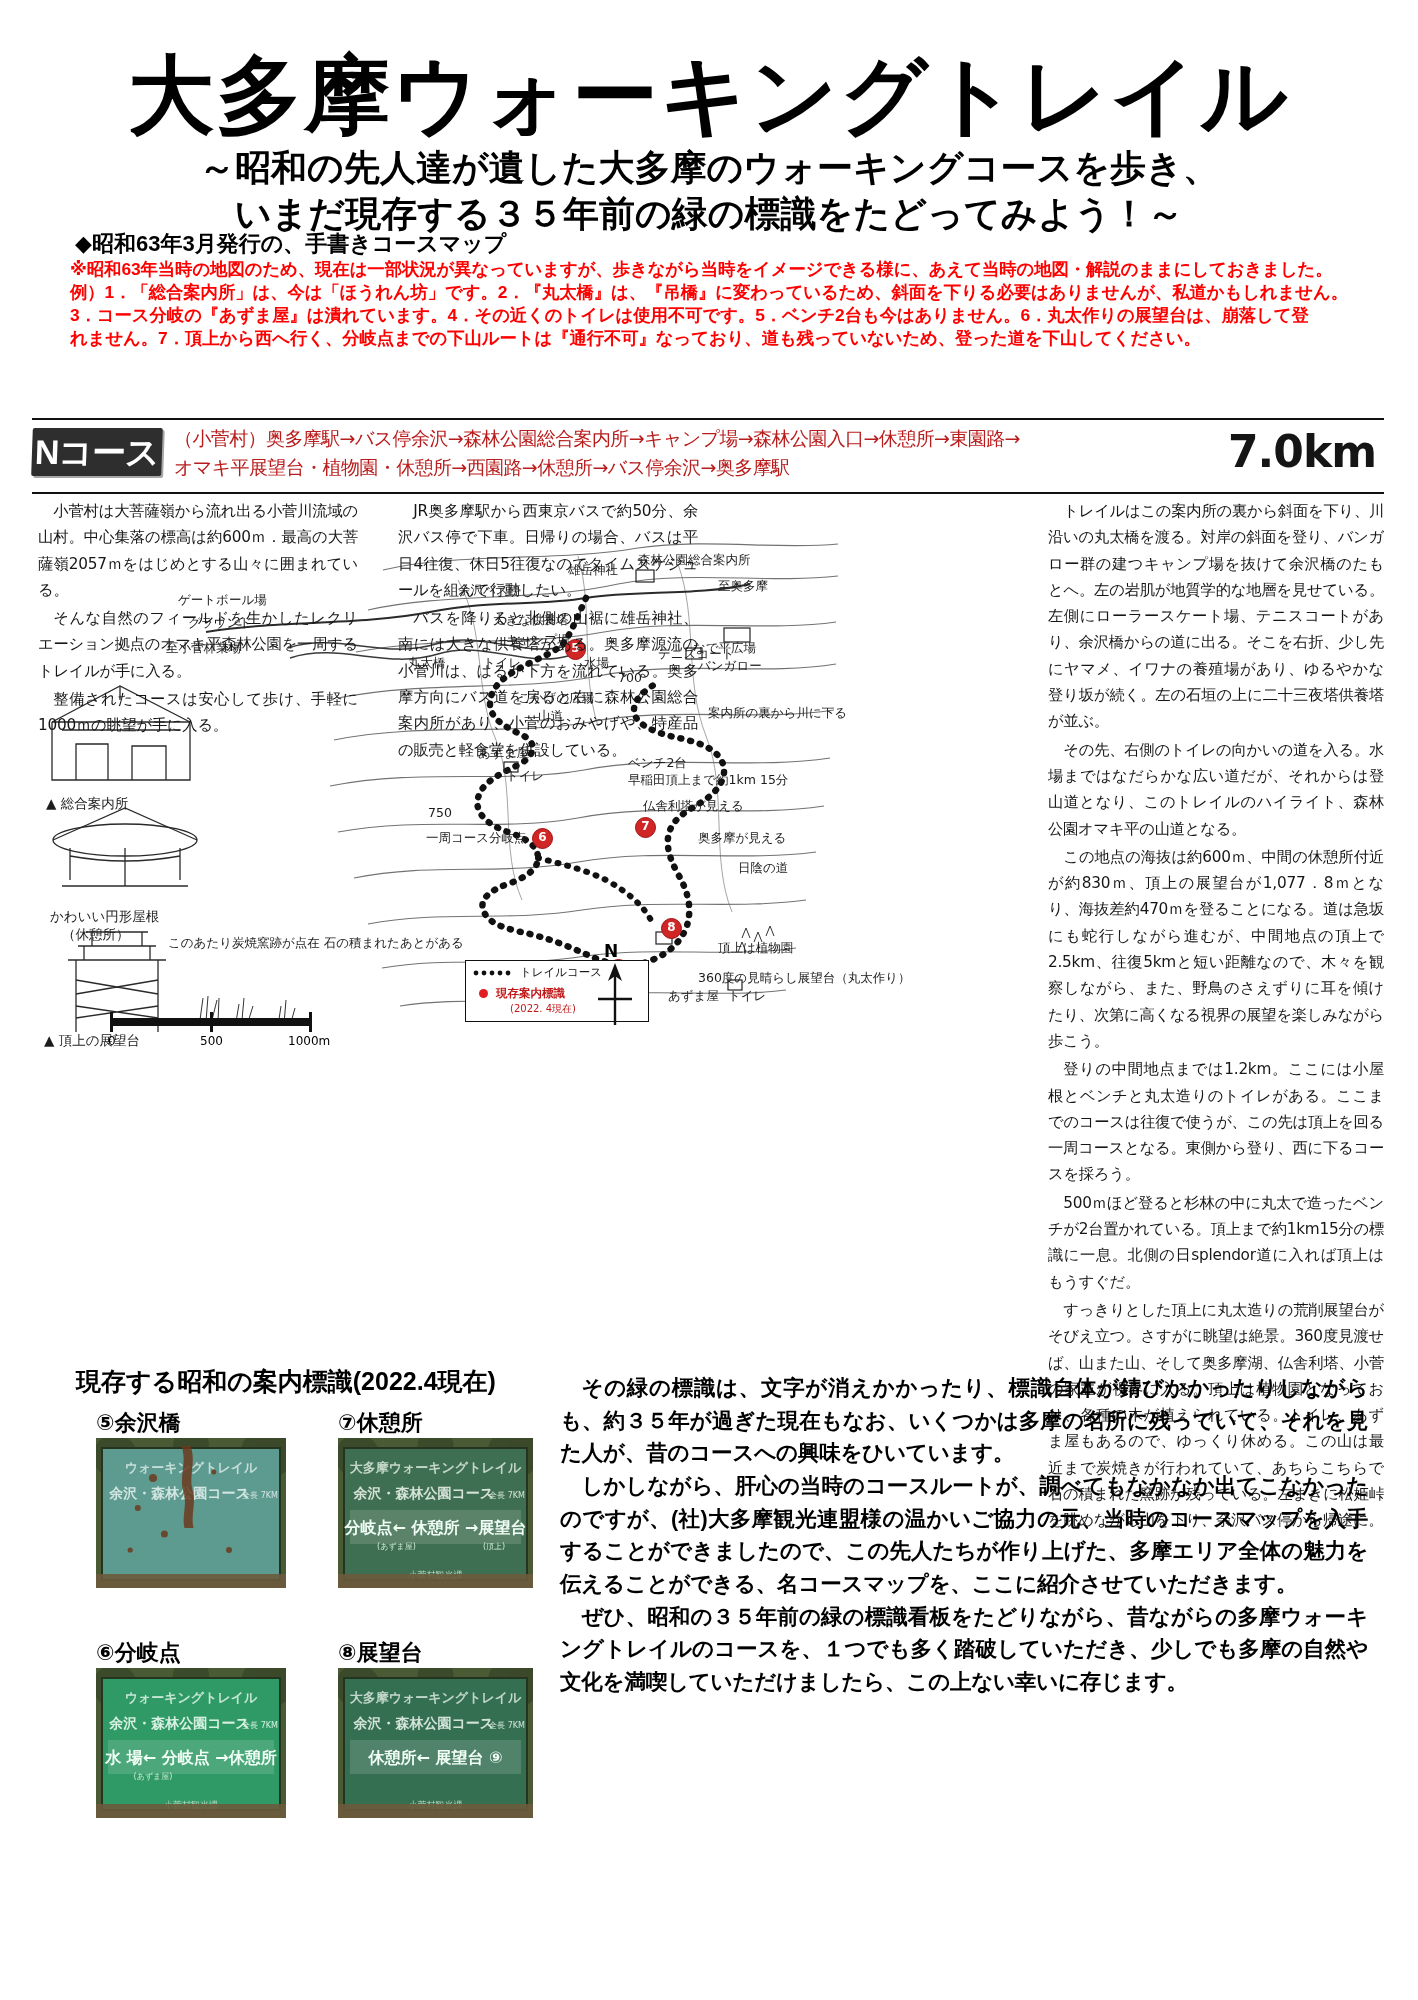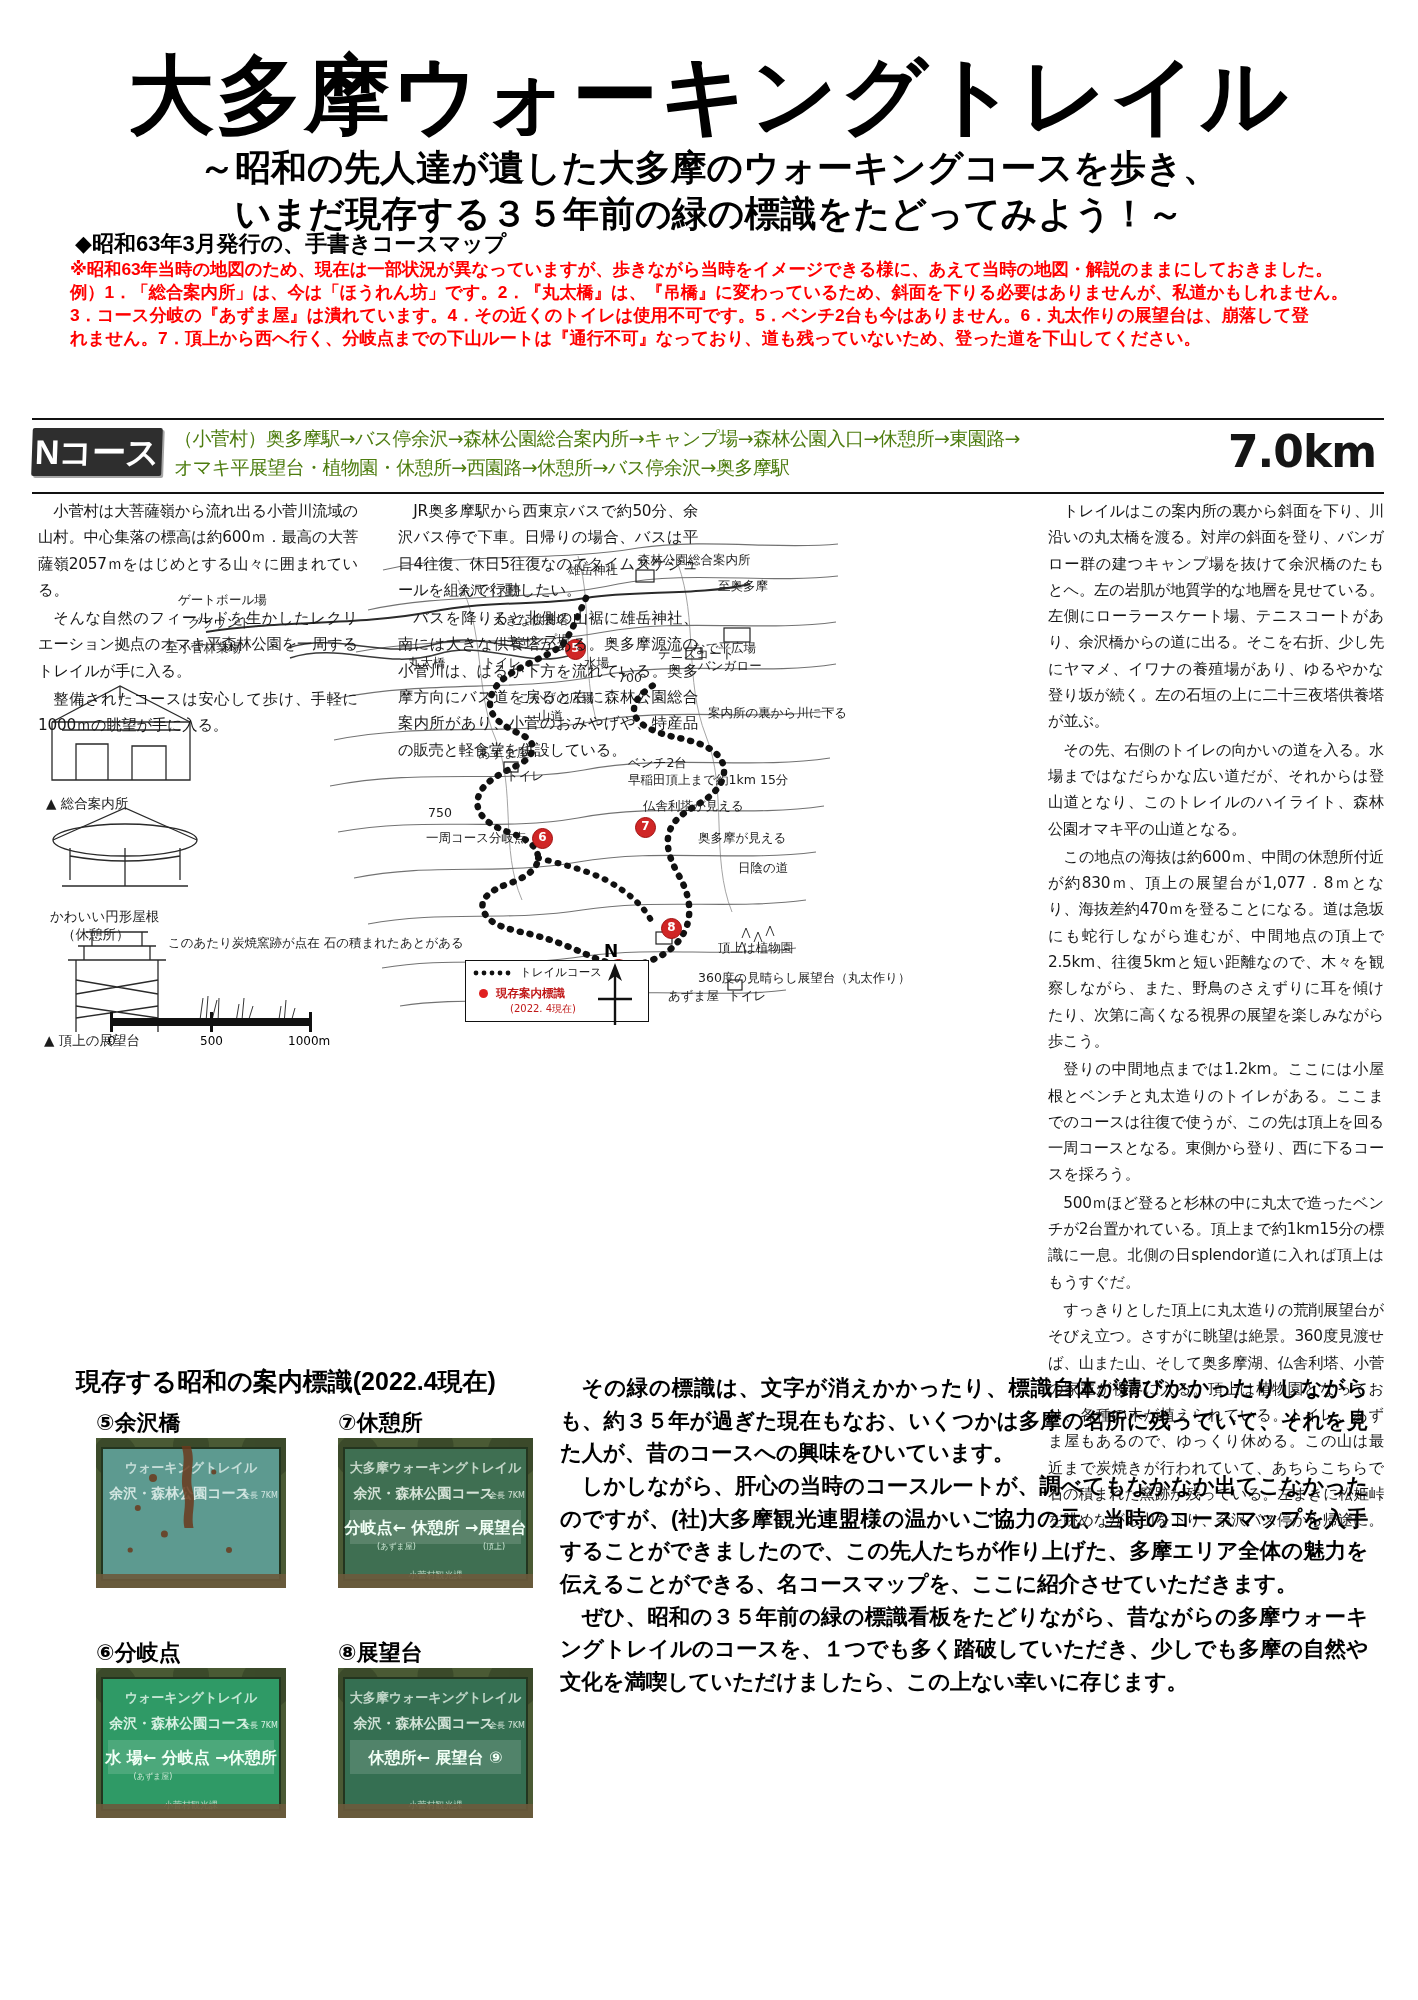--- a/index.html
+++ b/index.html
@@ -44,21 +44,21 @@
   .course-badge{
     position:absolute;left:0;top:4px;width:130px;height:48px;
     background:#2e2e2e;color:#ffffff;border-radius:2px;
     font-size:34px;font-weight:bold;line-height:48px;text-align:center;
     letter-spacing:-1px;
     transform:skewX(-2deg);
     box-shadow:2px 2px 0 rgba(0,0,0,.35);
   }
   .course-route{
     position:absolute;left:142px;top:0px;width:1050px;
-    font-size:19px;line-height:1.55;color:#4d7c0f;
+    font-size:19px;line-height:1.55;color:#b91c1c;
     font-family:"DejaVu Sans",sans-serif;
     letter-spacing:-0.6px;
   }
   .course-route div{white-space:nowrap;}
   .course-km{
     position:absolute;right:8px;top:2px;font-size:44px;font-weight:bold;
     letter-spacing:-1px;font-family:"DejaVu Sans",sans-serif;
     color:#151515;
   }
   .rule{

